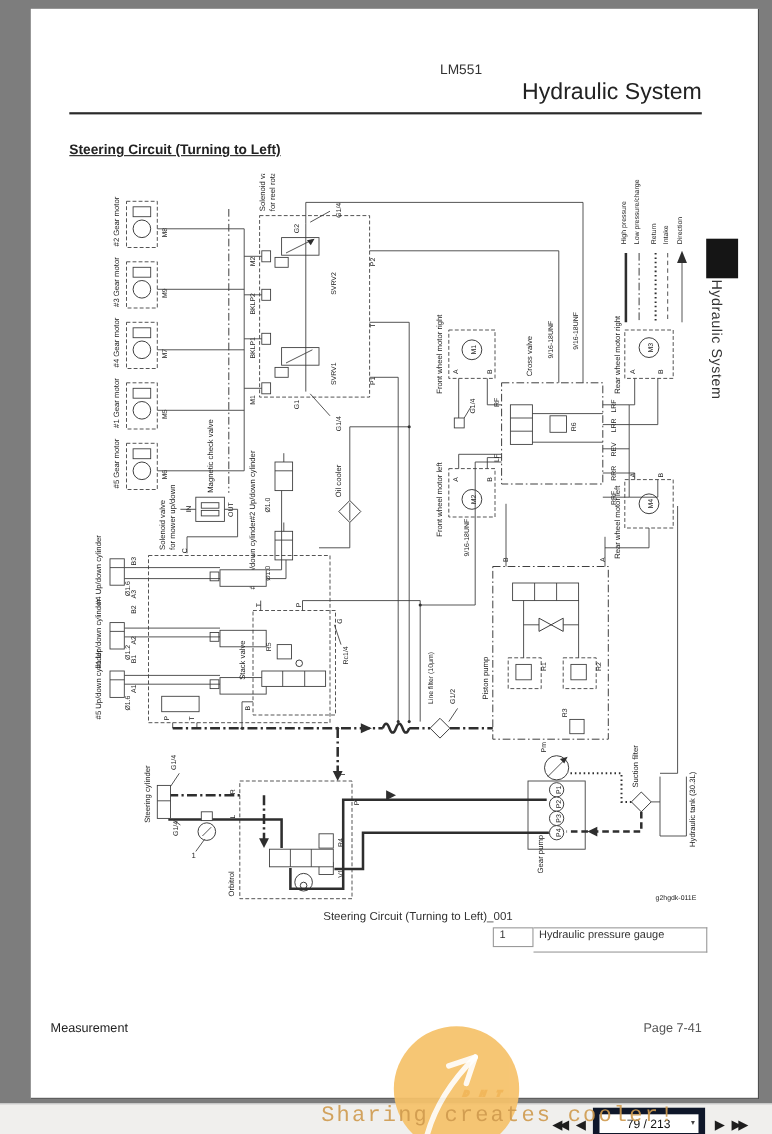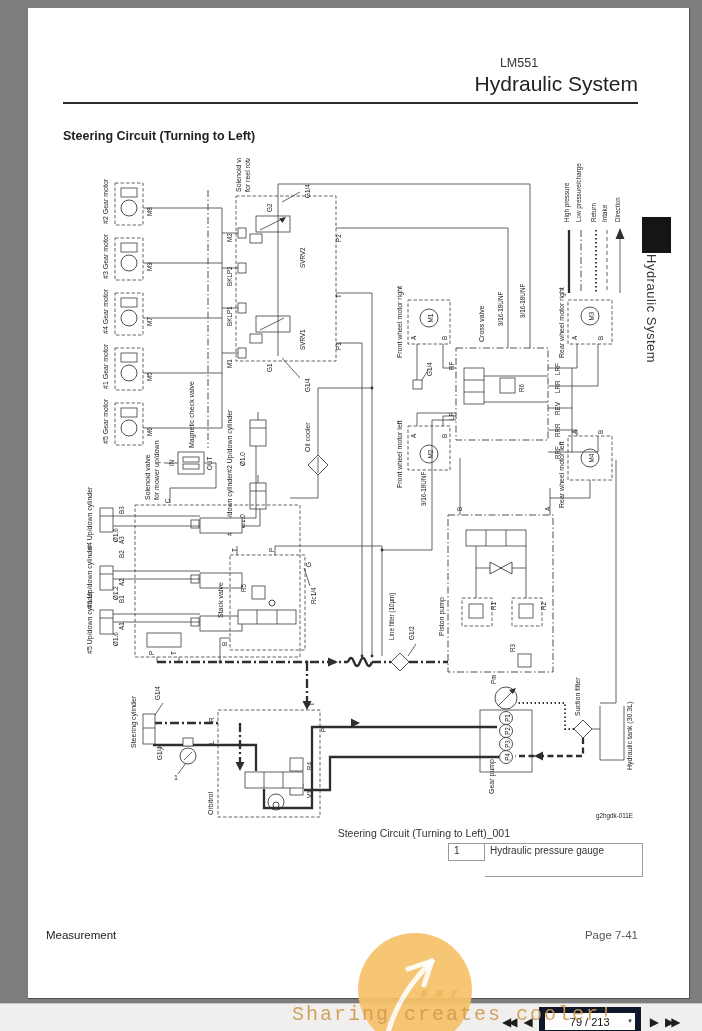--- a/index.html
+++ b/index.html
@@ -1,27 +1,27 @@
 <!DOCTYPE html>
 <html><head>
 <meta charset="utf-8">
 <style>
   html,body{margin:0;padding:0}
   body{width:702px;height:1031px;overflow:hidden;position:relative;background:#7d7d7d;
        font-family:"Liberation Sans",sans-serif;color:#222}
   .page{position:absolute;left:28px;top:8px;width:661px;height:990px;background:#fff;
         border-right:1px solid #4f4f4f;border-bottom:1px solid #4f4f4f}
-  .model{position:absolute;left:400px;top:56px;width:238px;text-align:center;font-size:12.5px;color:#333}
+  .model{position:absolute;left:400px;top:56px;width:238px;text-align:left;font-size:12.5px;color:#333}
   .doctitle{position:absolute;left:280px;top:72px;width:358px;text-align:right;font-size:21px;color:#222}
   .titlerule{position:absolute;left:63px;top:102px;width:575px;height:2px;background:#2a2a2a}
-  .section{position:absolute;left:63px;top:129px;font-size:12.5px;font-weight:bold;}
-  .caption{position:absolute;left:250px;top:827px;width:260px;text-align:right;font-size:10.5px;color:#333}
+  .section{position:absolute;left:63px;top:129px;font-size:12.5px;font-weight:bold;text-decoration:underline}
+  .caption{position:absolute;left:250px;top:827px;width:260px;text-align:center;font-size:10.5px;color:#333}
   .parttable{position:absolute;left:448px;top:843px;display:flex;font-size:10px;color:#333}
   .parttable .c1{width:30px;height:15px;border:1px solid #9a9a9a;padding:1px 0 0 5px}
-  .parttable .c2{width:152px;height:15px;border:1px solid #9a9a9a;border-left:none;padding:1px 0 16px 5px}
+  .parttable .c2{width:152px;height:15px;border:1px solid #9a9a9a;border-left:none;padding:1px 0 5px 5px}
   .foot-l{position:absolute;left:46px;top:929px;font-size:11.5px;color:#222}
   .foot-r{position:absolute;left:480px;top:929px;width:158px;text-align:right;font-size:11.5px;color:#555}
   .blacktab{position:absolute;left:642px;top:217px;width:29px;height:36px;background:#151515}
   .sidetab{position:absolute;left:644px;top:254px;height:120px;font-size:13px;color:#333;
            writing-mode:vertical-rl;letter-spacing:.5px}
   svg.diagram{position:absolute;left:60px;top:158px;z-index:10}
   svg text{font-family:"Liberation Sans",sans-serif;font-size:7px;fill:#222}
   svg text.s{font-size:6.3px}
   svg text.mid{text-anchor:middle}
   .ln{stroke:#3d3d3d;stroke-width:.8;fill:none}

